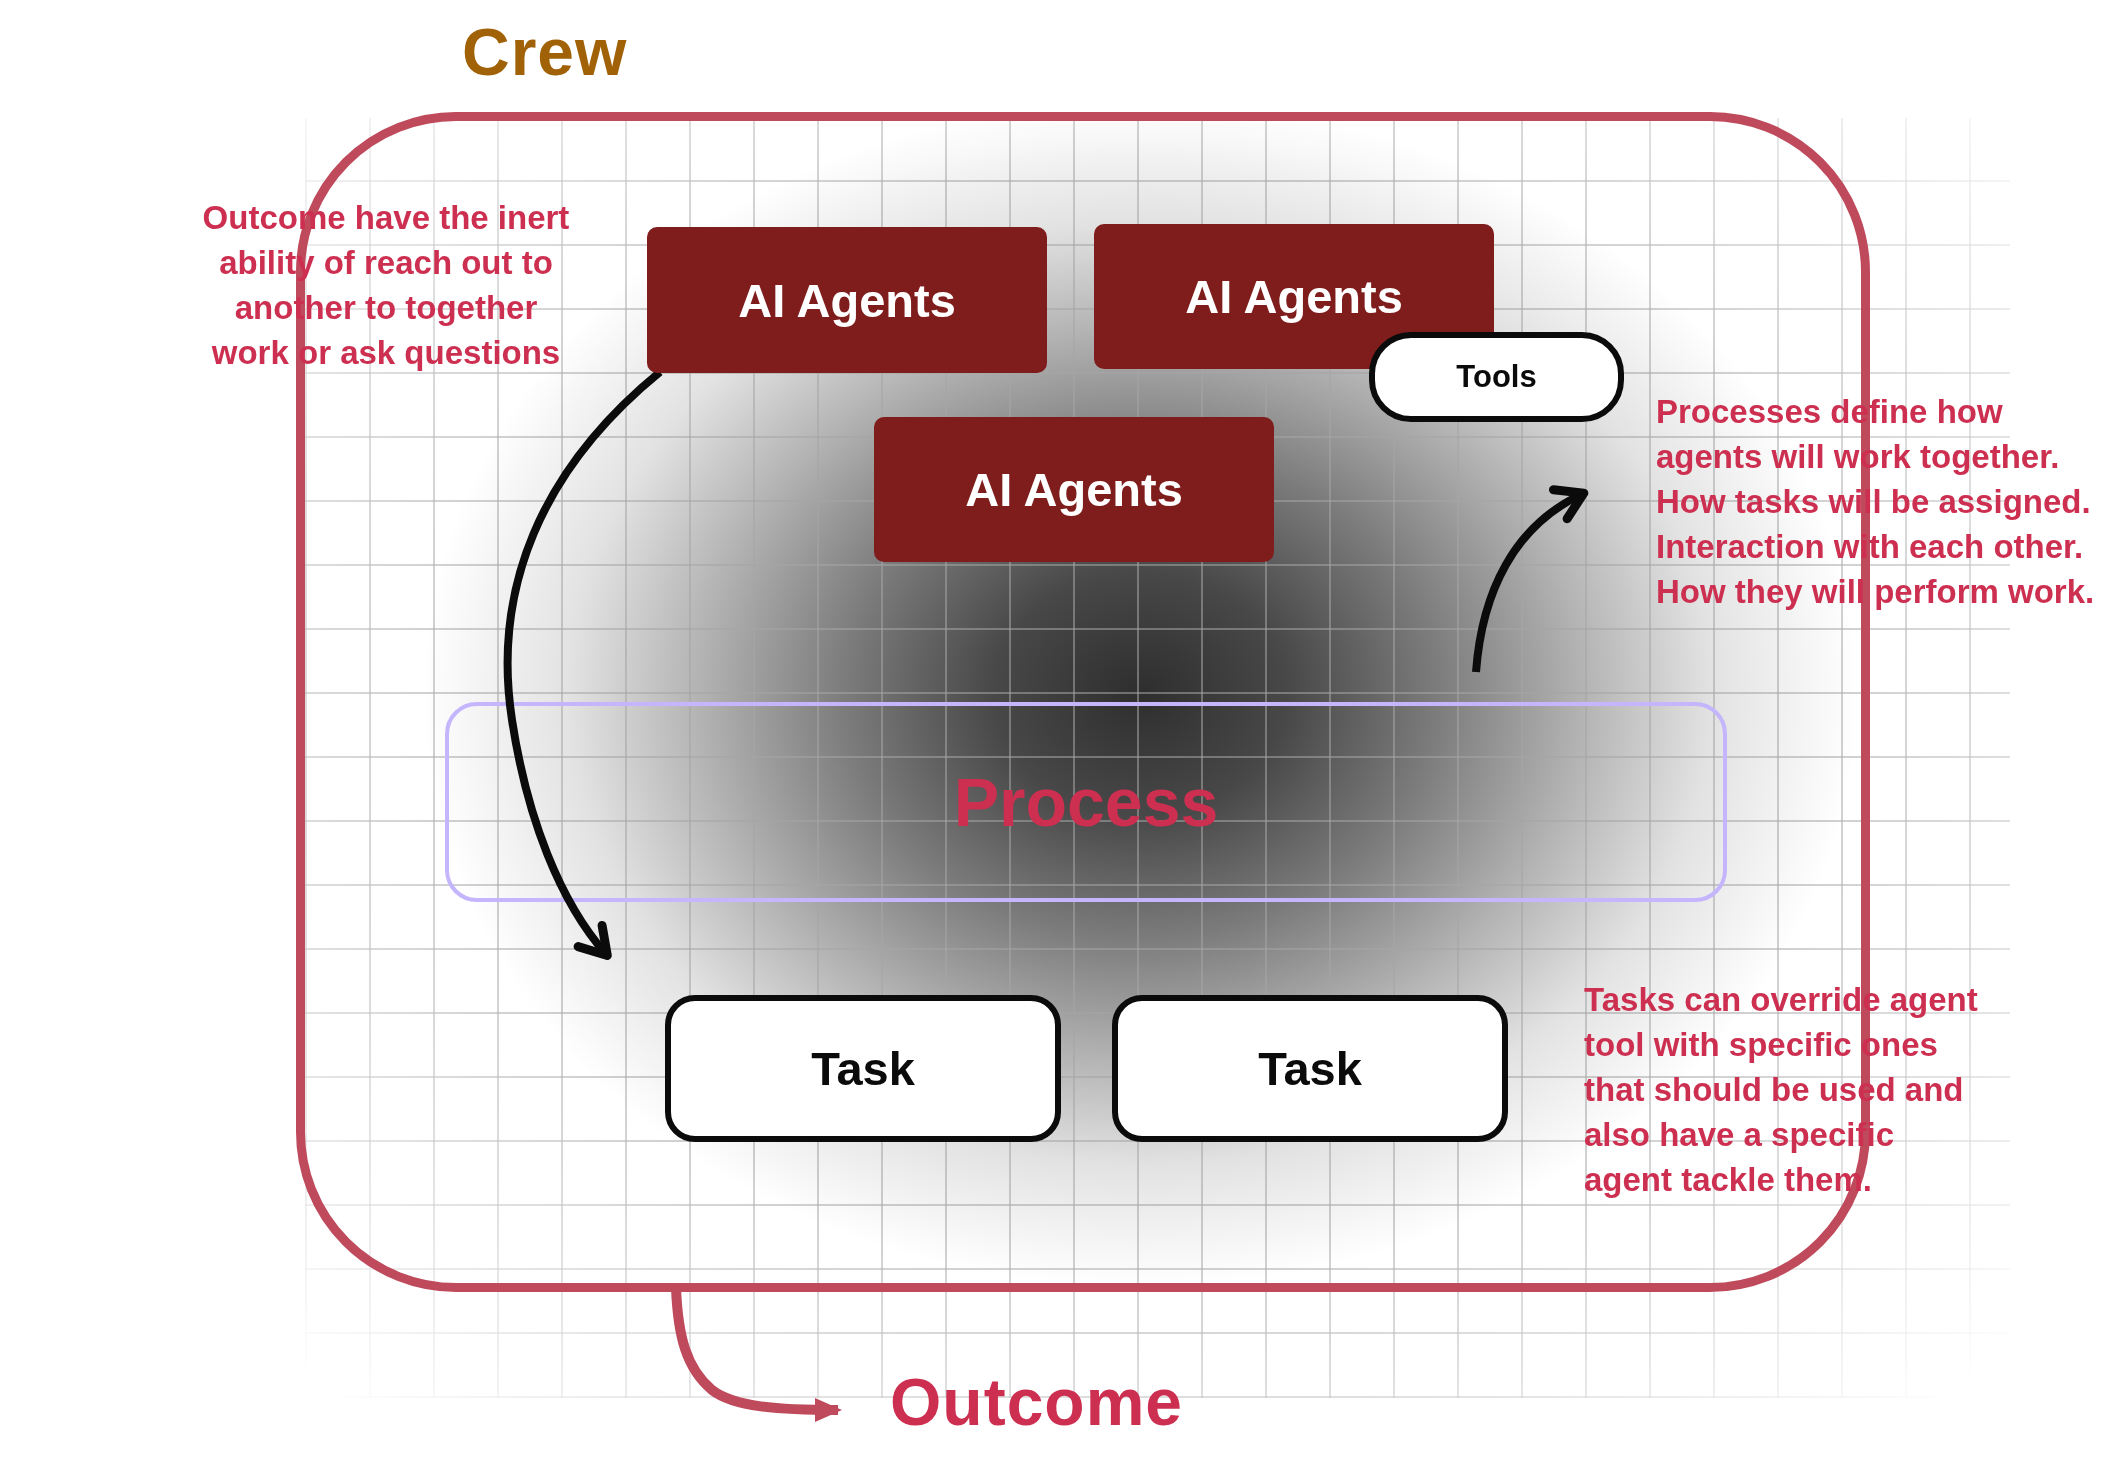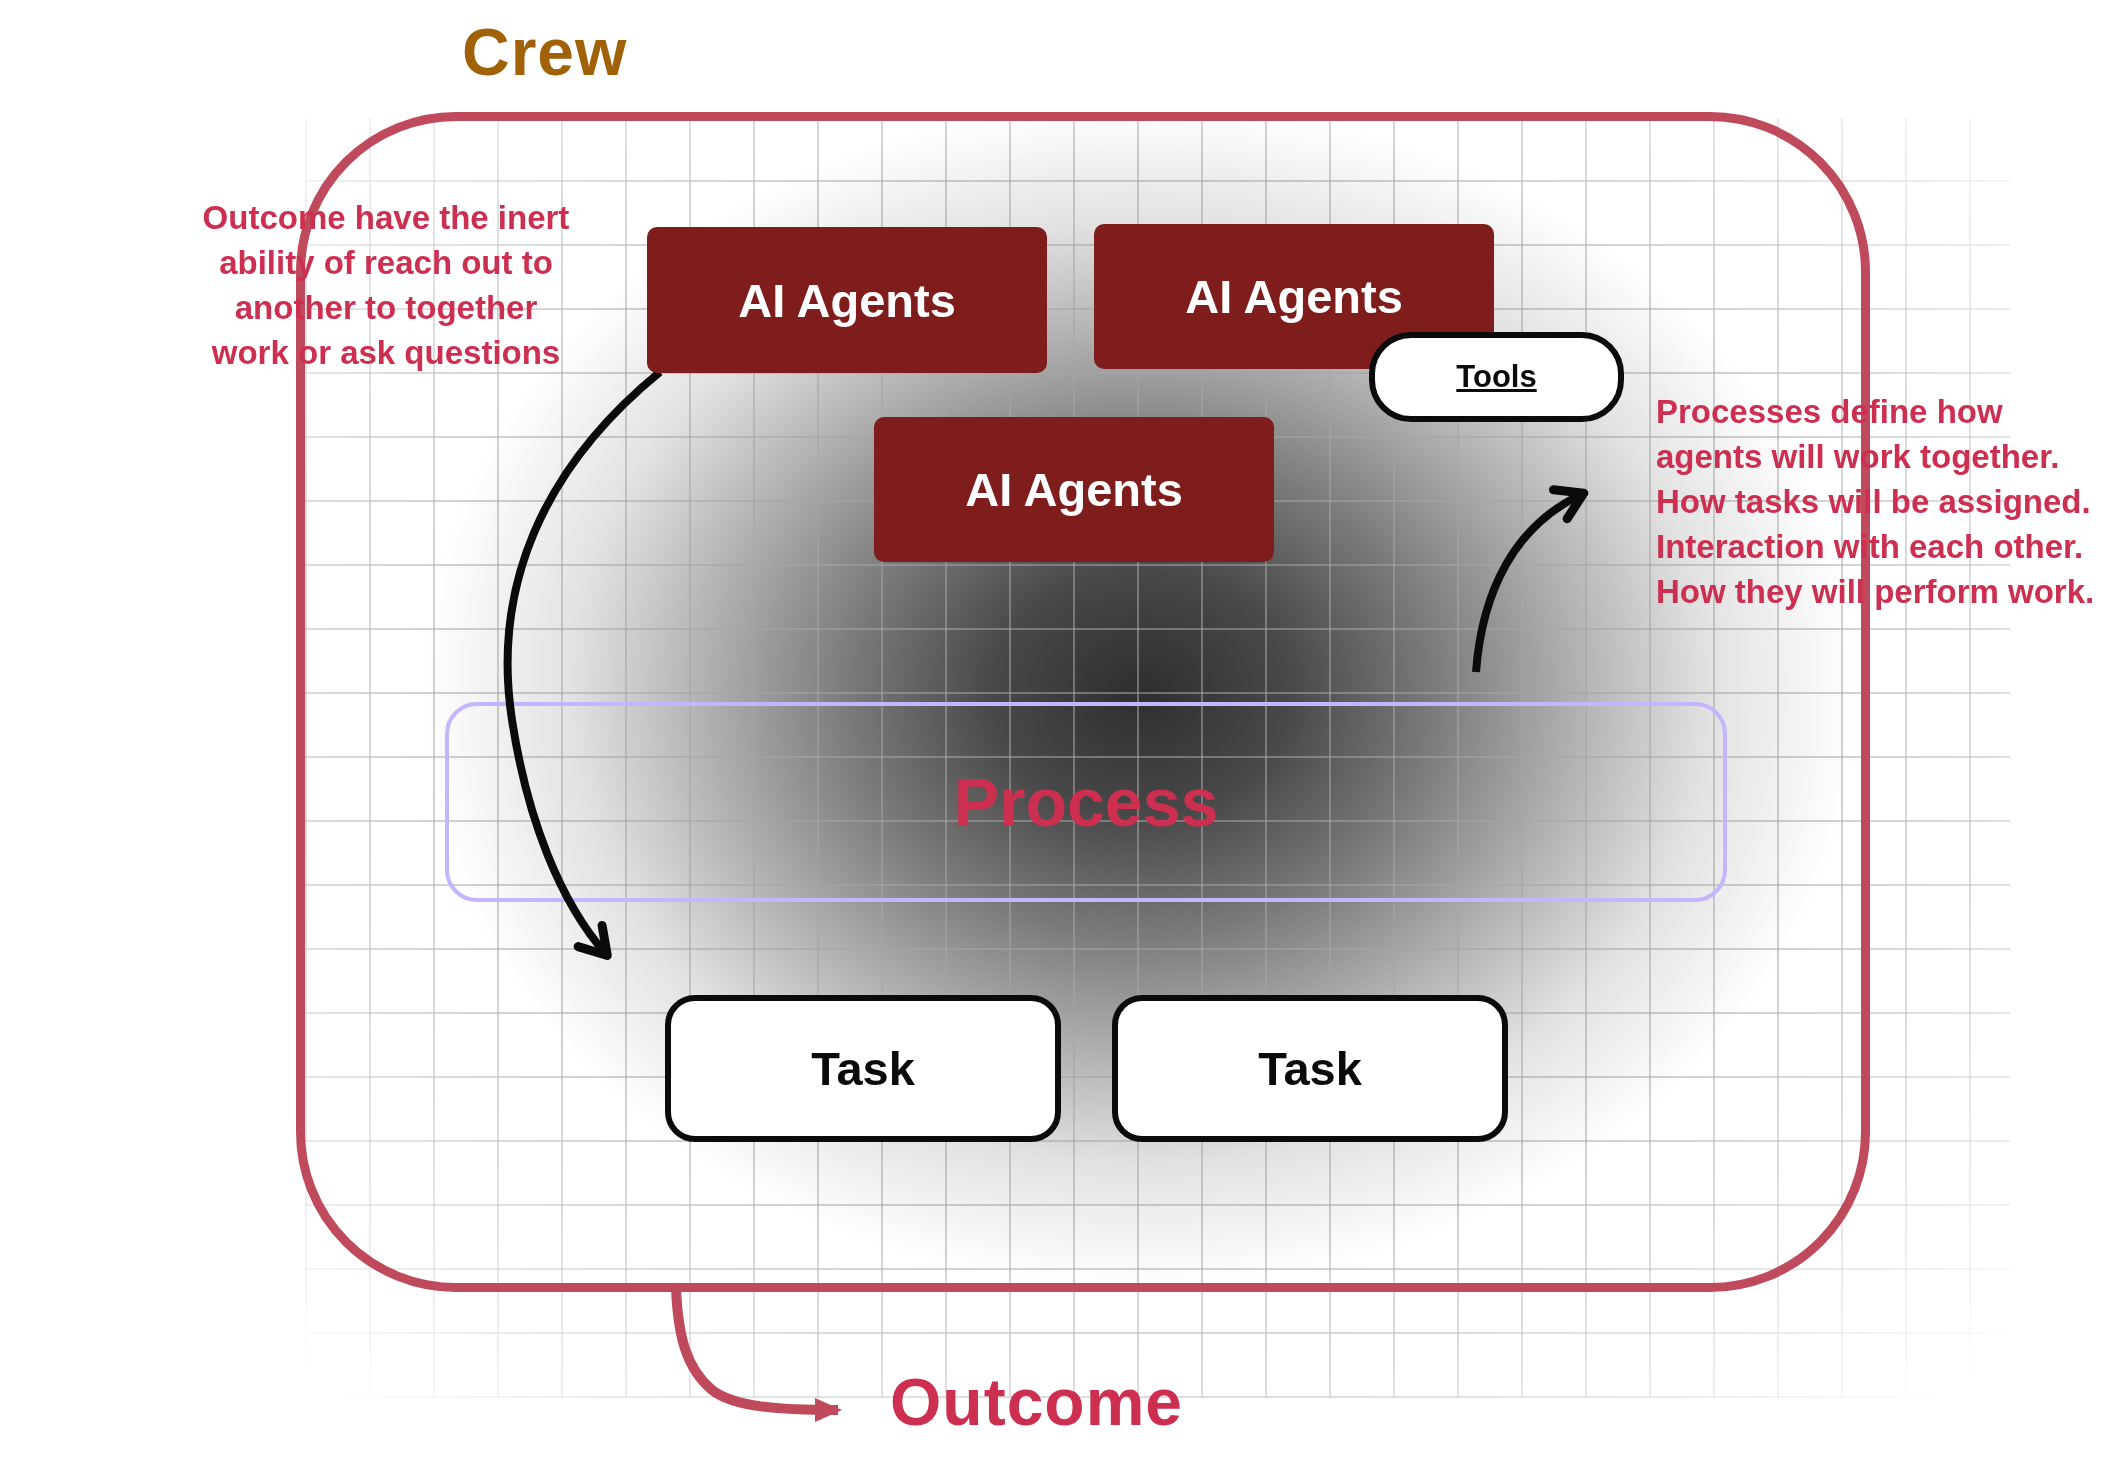--- a/index.html
+++ b/index.html
@@ -31,21 +31,21 @@
     position:absolute;z-index:5;box-sizing:border-box;
     display:flex;align-items:center;justify-content:center;
     font-weight:700;
   }
   .agent{background:#7f1d1d;color:#ffffff;border-radius:10px;font-size:47px;}
   .agent-1{left:647px;top:227px;width:400px;height:146px;}
   .agent-2{left:1094px;top:224px;width:400px;height:145px;}
   .agent-3{left:874px;top:417px;width:400px;height:145px;}
   .tools{
     left:1369px;top:332px;width:255px;height:90px;z-index:6;
-    background:#ffffff;color:#0B0B0B;border:6px solid #0B0B0B;border-radius:42px;font-size:31px;text-decoration:underline;
+    background:#ffffff;color:#0B0B0B;border:6px solid #0B0B0B;border-radius:42px;font-size:31px;
   }
   .process{
     left:445px;top:670px;width:1282px;height:200px;z-index:3;
     background:transparent;border:4px solid #c4b5fd;border-radius:32px;
     color:#CD2F50;font-size:68px;font-weight:800;margin-top:32px;
   }
   .task{
     background:#ffffff;color:#0B0B0B;border:6px solid #0B0B0B;border-radius:30px;font-size:47px;
   }
   .task-1{left:665px;top:995px;width:396px;height:147px;}
@@ -124,16 +124,23 @@
   </div>
 
   <div class="note note-right-top">
     <div>Processes define how</div>
     <div>agents will work together.</div>
     <div>How tasks will be assigned.</div>
     <div>Interaction with each other.</div>
     <div>How they will perform work.</div>
   </div>
 
+  <div class="note note-right-bottom">
+    <div>Tasks can override agent</div>
+    <div>tool with specific ones</div>
+    <div>that should be used and</div>
+    <div>also have a specific</div>
+    <div>agent tackle them.</div>
+  </div>
 
   <div class="outcome-title">Outcome</div>
 
 </div>
 
 </body></html>

